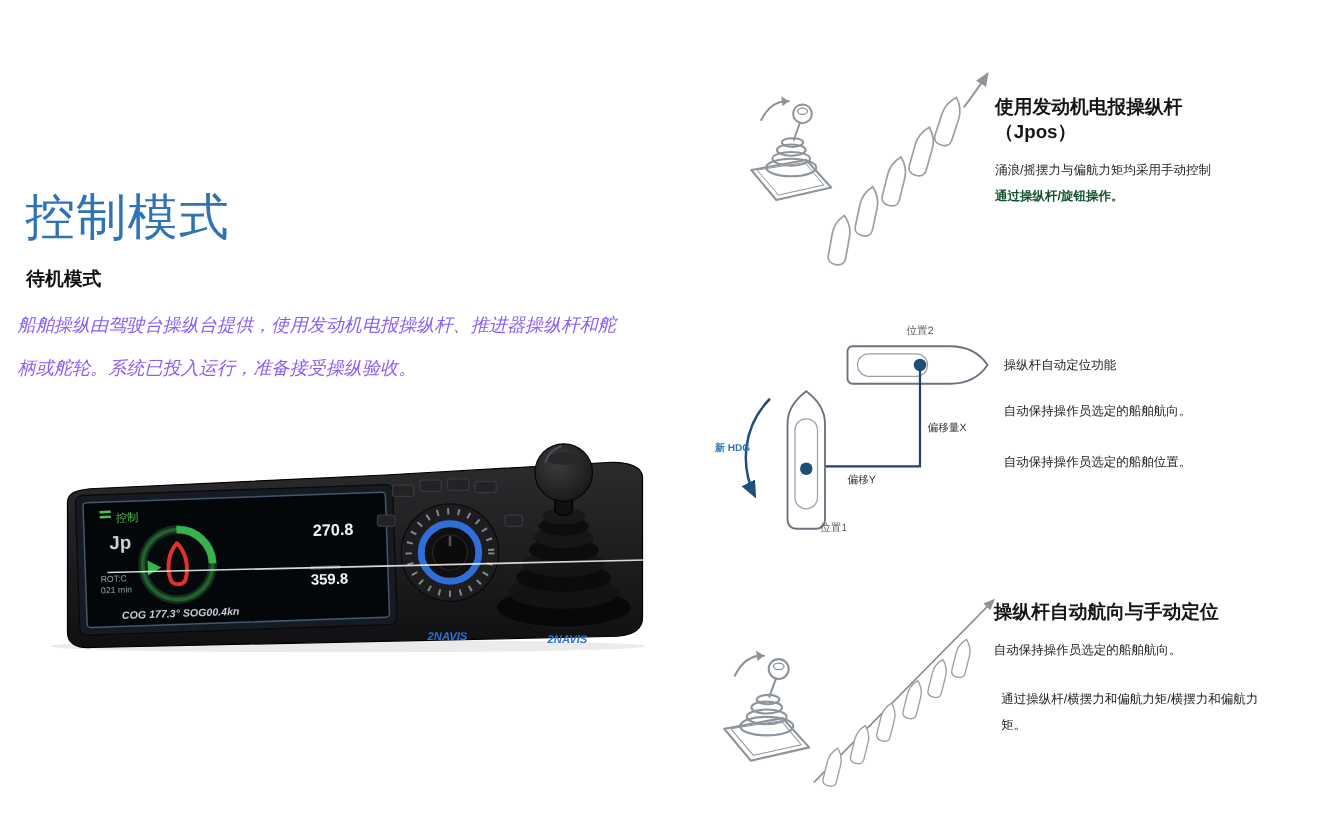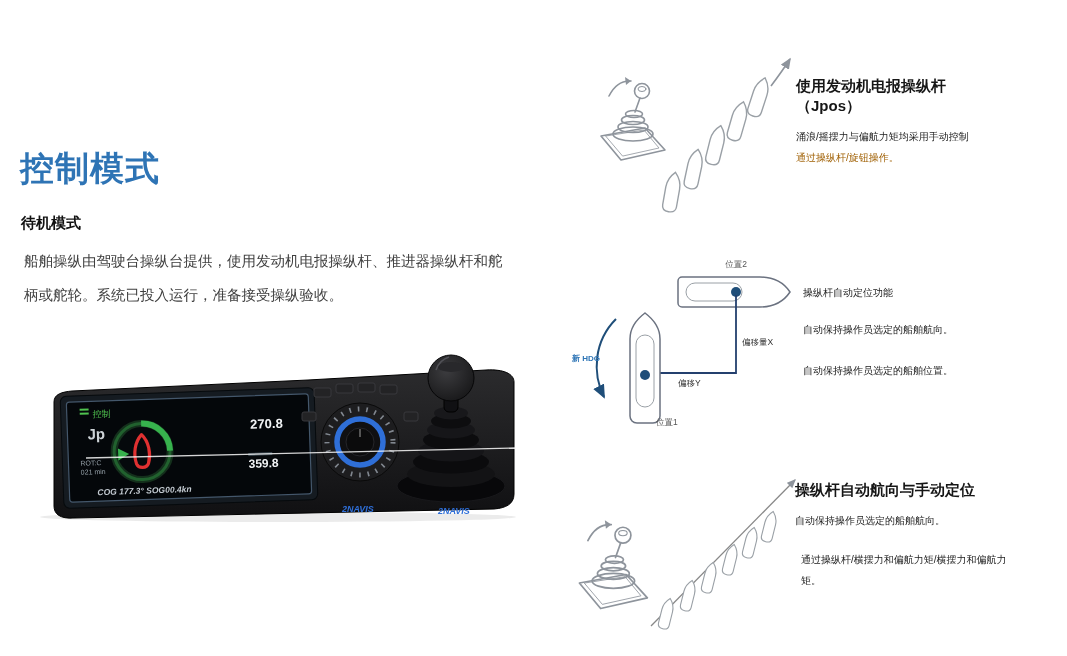--- a/index.html
+++ b/index.html
@@ -1,30 +1,30 @@
 <!DOCTYPE html>
 <html><head>
 <meta charset="utf-8">
 <style>
   html,body{margin:0;padding:0;background:#fff;}
   .page{position:relative;width:1067px;height:656px;background:#ffffff;overflow:hidden;
         font-family:"Liberation Sans","DejaVu Sans",sans-serif;color:#1a1a1a;}
   .abs{position:absolute;}
-  .page-title{left:20px;top:146px;font-size:34px;font-weight:700;color:#2E74B5;letter-spacing:1px;}
+  .page-title{left:20px;top:146px;font-size:40px;font-weight:400;color:#2E74B5;letter-spacing:1px;}
   .subtitle{left:21px;top:214px;font-size:15px;font-weight:700;color:#111;}
-  .body-par{left:24px;top:244px;width:486px;font-size:14.5px;line-height:34px;color:#404040;}
+  .body-par{left:14px;top:244px;width:486px;font-size:14.5px;line-height:34px;color:#8b5cf6;font-style:italic;}
   .panel-wrap{left:8px;top:336px;width:512px;height:186px;}
   .fig{position:absolute;width:512px;}
   .fig-top{left:555px;top:48px;height:190px;}
   .fig-mid{left:555px;top:250px;height:200px;}
   .fig-bot{left:555px;top:468px;height:185px;}
   .fig-text{position:absolute;}
   .fig-h{font-size:15px;font-weight:700;color:#161616;line-height:20px;}
   .fig-p{font-size:10px;font-weight:400;color:#222;line-height:21px;}
-  .fig-p.bold{font-weight:400;color:#a16207;}
+  .fig-p.bold{font-weight:700;color:#14532d;}
   svg text{font-family:"Liberation Sans","DejaVu Sans",sans-serif;}
 </style>
 </head>
 <body>
 
 <svg width="0" height="0" style="position:absolute" aria-hidden="true">
   <defs>
     <path id="ship-sym" d="M7,0 C11,4 14,9 14,16 L14,34 C14,38 11,40 7,40 C3,40 0,38 0,34 L0,16 C0,9 3,4 7,0 Z"></path>
     <g id="joy-sketch" fill="none" stroke="#8e949c" stroke-width="1.6" stroke-linecap="round" stroke-linejoin="round">
       <polygon points="6,64 50,56 70,78 26,88"></polygon>

